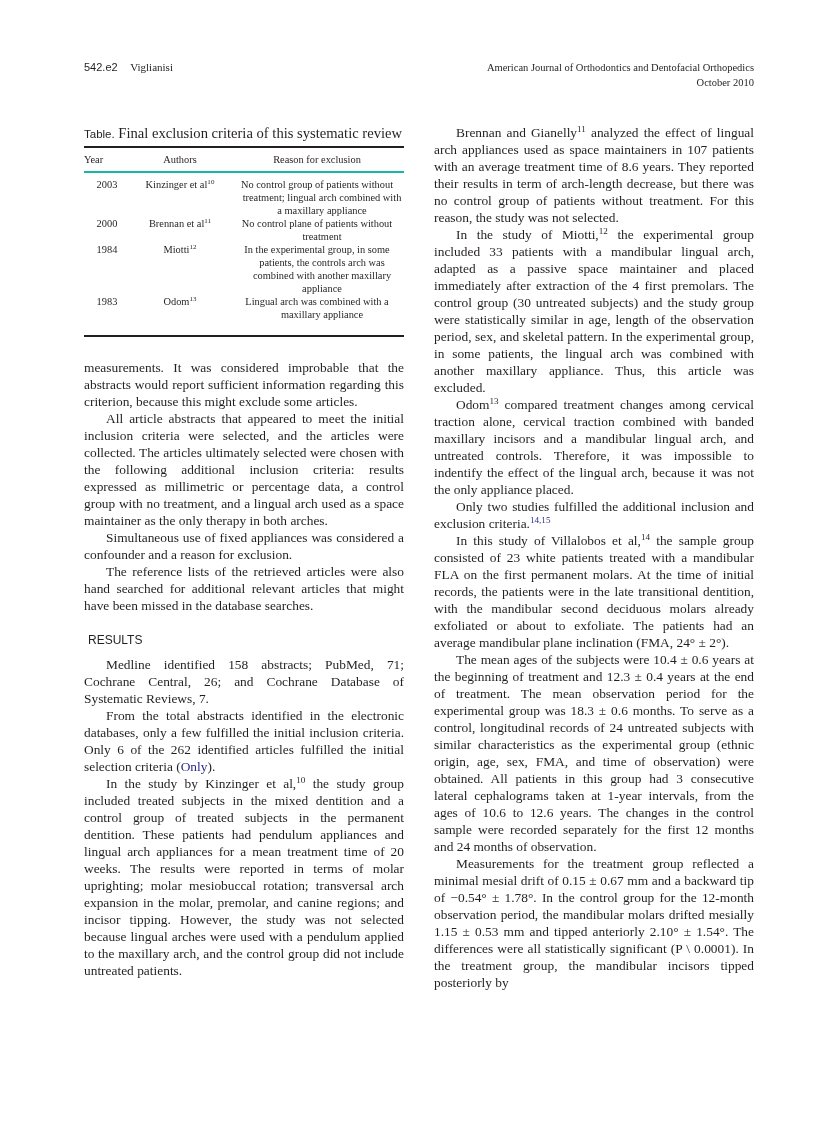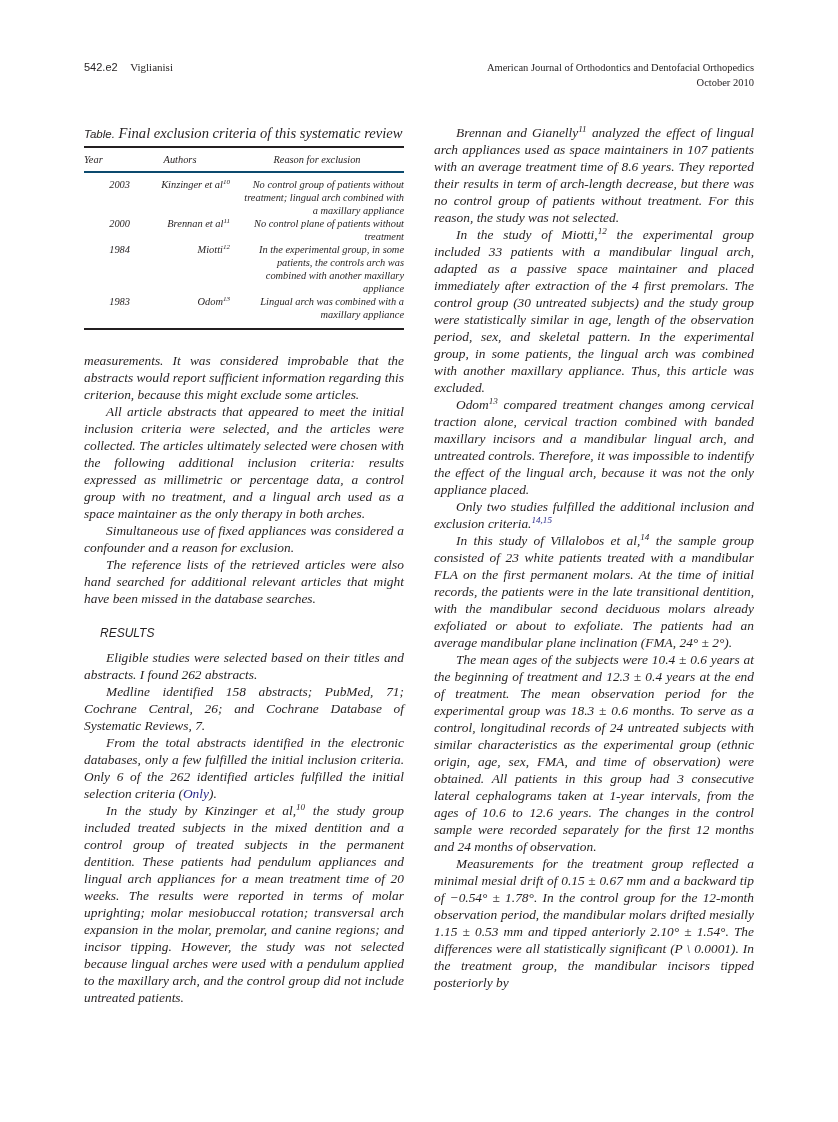--- a/index.html
+++ b/index.html
@@ -1,38 +1,38 @@
 <!DOCTYPE html>
 <html><head>
 <meta charset="utf-8">
 <style>
   html, body { margin: 0; padding: 0; background: #ffffff; }
   body { width: 838px; height: 1122px; position: relative; overflow: hidden; color: #231f20; font-family: "Liberation Serif", "DejaVu Serif", serif; }
   .running-head { position: absolute; top: 60px; left: 84px; right: 84px; font-size: 11px; line-height: 14px; }
   .rh-left { position: absolute; left: 0; top: 0; }
   .rh-left .pg { font-family: "Liberation Sans", sans-serif; margin-right: 10px; }
   .rh-right { position: absolute; right: 0; top: 0; text-align: right; font-size: 10.5px; line-height: 15px; }
-  .col { position: absolute; top: 124px; width: 320px; font-size: 13.4px; line-height: 17px; text-align: justify; font-style: italic; }
+  .col { position: absolute; top: 124px; width: 320px; font-size: 13.4px; line-height: 17px; text-align: justify; }
   .col-left { left: 84px; }
   .col-right { left: 434px; }
   .table-caption { font-size: 14.6px; line-height: 18px; margin-bottom: 3px; white-space: nowrap; }
   .table-caption .lbl { font-family: "Liberation Sans", sans-serif; font-size: 11.5px; }
   table.excl { width: 100%; border-collapse: collapse; font-size: 10.4px; line-height: 13px; border-top: 2px solid #231f20; border-bottom: 2px solid #231f20; margin-bottom: 22px; }
-  table.excl th { font-weight: normal; text-align: center; padding: 5px 0 5px 0; border-bottom: 2px solid #0c4a6e; margin-left: 22px; }
+  table.excl th { font-weight: normal; text-align: center; padding: 5px 0 5px 0; border-bottom: 2px solid #14b8a6; margin-left: 22px; }
   table.excl th.c-year { text-align: left; }
-  table.excl td { vertical-align: top; padding: 0; text-align: right; }
+  table.excl td { vertical-align: top; padding: 0; text-align: center; }
   table.excl tr.first td { padding-top: 5px; }
-  table.excl tr.last td { padding-bottom: 7px; }
+  table.excl tr.last td { padding-bottom: 14px; }
   td.c-year { width: 46px; }
   td.c-auth { width: 100px; }
   .reason { display: block; padding-left: 10px; text-indent: -10px; }
   sup { font-size: 68%; line-height: 0; vertical-align: 0.5em; }
   p { margin: 0; }
   p.ind { text-indent: 22px; }
-  .section-head { font-family: "Liberation Sans", sans-serif; font-size: 12px; margin: 18px 0 7px 16px; text-align: left; }
+  .section-head { font-family: "Liberation Sans", sans-serif; font-size: 12px; margin: 18px 0 7px 4px; text-align: left; }
   .link { color: #2a2a8a; }
 </style>
 </head>
 <body>
 
 <div class="running-head">
   <div class="rh-left">
     <span class="pg">542.e2</span>
     <span>Viglianisi</span>
   </div>
@@ -87,21 +87,20 @@
     </tbody>
   </table>
 
   <p>measurements. It was considered improbable that the abstracts would report sufficient information regarding this criterion, because this might exclude some articles.</p>
   <p class="ind">All article abstracts that appeared to meet the initial inclusion criteria were selected, and the articles were collected. The articles ultimately selected were chosen with the following additional inclusion criteria: results expressed as millimetric or percentage data, a control group with no treatment, and a lingual arch used as a space maintainer as the only therapy in both arches.</p>
   <p class="ind">Simultaneous use of fixed appliances was considered a confounder and a reason for exclusion.</p>
   <p class="ind">The reference lists of the retrieved articles were also hand searched for additional relevant articles that might have been missed in the database searches.</p>
 
   <div class="section-head">RESULTS</div>
 
-  <p class="ind">Eligible studies were selected based on their titles and abstracts. I found 262 abstracts.</p>
   <p class="ind">Medline identified 158 abstracts; PubMed, 71; Cochrane Central, 26; and Cochrane Database of Systematic Reviews, 7.</p>
   <p class="ind"><span>From the total abstracts identified in the electronic databases, only a few fulfilled the initial inclusion criteria. Only 6 of the 262 identified articles fulfilled the initial selection criteria (</span><span class="link">Only</span><span>).</span></p>
   <p class="ind"><span>In the study by Kinzinger et al,</span><sup>10</sup><span> the study group included treated subjects in the mixed dentition and a control group of treated subjects in the permanent dentition. These patients had pendulum appliances and lingual arch appliances for a mean treatment time of 20 weeks. The results were reported in terms of molar uprighting; molar mesiobuccal rotation; transversal arch expansion in the molar, premolar, and canine regions; and incisor tipping. However, the study was not selected because lingual arches were used with a pendulum applied to the maxillary arch, and the control group did not include untreated patients.</span></p>
 </div>
 
 <div class="col col-right">
   <p class="ind"><span>Brennan and Gianelly</span><sup>11</sup><span> analyzed the effect of lingual arch appliances used as space maintainers in 107 patients with an average treatment time of 8.6 years. They reported their results in term of arch-length decrease, but there was no control group of patients without treatment. For this reason, the study was not selected.</span></p>
   <p class="ind"><span>In the study of Miotti,</span><sup>12</sup><span> the experimental group included 33 patients with a mandibular lingual arch, adapted as a passive space maintainer and placed immediately after extraction of the 4 first premolars. The control group (30 untreated subjects) and the study group were statistically similar in age, length of the observation period, sex, and skeletal pattern. In the experimental group, in some patients, the lingual arch was combined with another maxillary appliance. Thus, this article was excluded.</span></p>
   <p class="ind"><span>Odom</span><sup>13</sup><span> compared treatment changes among cervical traction alone, cervical traction combined with banded maxillary incisors and a mandibular lingual arch, and untreated controls. Therefore, it was impossible to indentify the effect of the lingual arch, because it was not the only appliance placed.</span></p>
   <p class="ind"><span>Only two studies fulfilled the additional inclusion and exclusion criteria.</span><sup class="link">14,15</sup></p>

